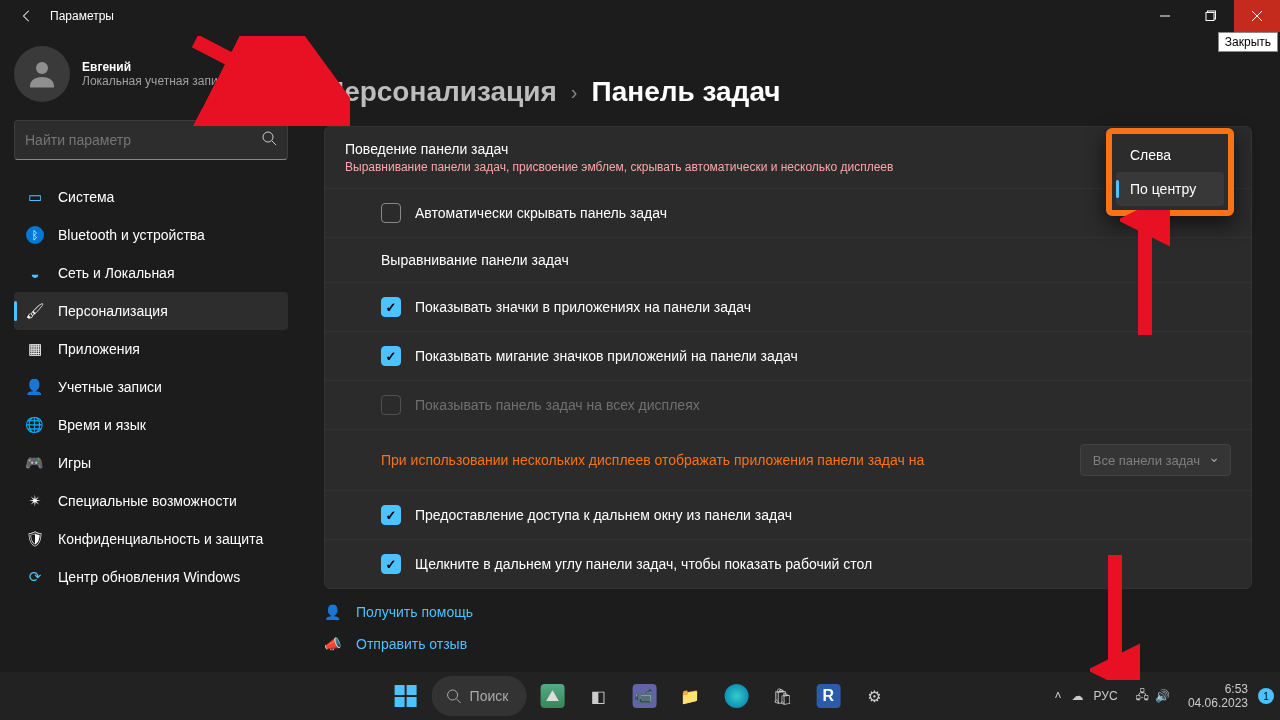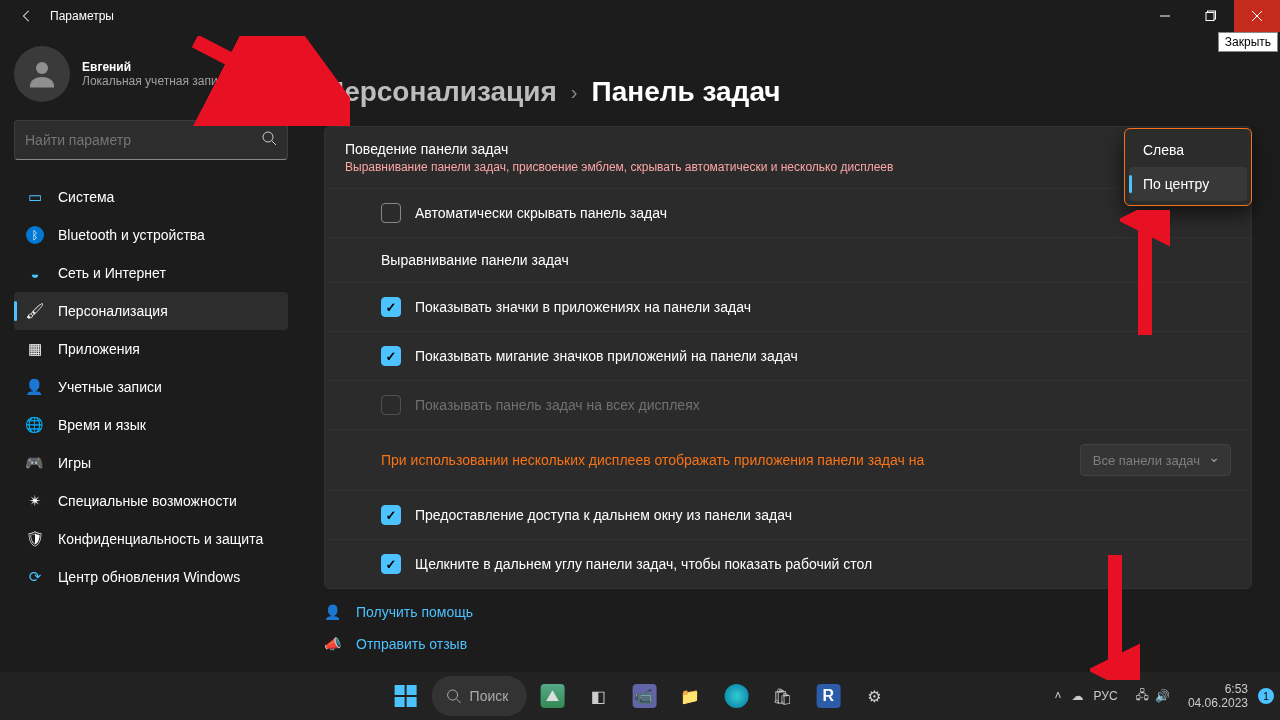--- a/index.html
+++ b/index.html
@@ -58,21 +58,21 @@
 .checkbox { width:20px; height:20px; border:1px solid #888; border-radius:4px; margin-right:14px; display:flex; align-items:center; justify-content:center; flex-shrink:0; }
 .checkbox.checked { background:#4cc2ff; border-color:#4cc2ff; }
 .checkbox.checked::after { content:"✓"; color:#000; font-size:13px; font-weight:bold; }
 .checkbox.disabled { opacity:.4; }
 
 .dropdown { height:32px; padding:0 30px 0 12px; background:#373737; border:1px solid #454545; border-radius:4px; font-size:13px; color:#ccc; display:flex; align-items:center; position:relative; }
 .dropdown::after { content:"⌄"; position:absolute; right:10px; top:4px; font-size:14px; color:#aaa; }
 .dropdown.disabled { opacity:.9; color:#888;}
 
 
-.menu { position:absolute; top:128px; right:28px; width:128px; background:#2c2c2c; border:1px solid #f97316; border-radius:6px; box-shadow:0 8px 20px rgba(0,0,0,.6); padding:4px; z-index:40; }
+.menu { position:absolute; top:128px; right:46px; width:128px; background:#2c2c2c; border:6px solid #f97316; border-radius:6px; box-shadow:0 8px 20px rgba(0,0,0,.6); padding:4px; z-index:40; }
 .menu-item { padding:9px 14px; font-size:14px; border-radius:4px; cursor:pointer; }
 .menu-item.sel { background:#383838; position:relative; }
 .menu-item.sel::before { content:""; position:absolute; left:0; top:8px; bottom:8px; width:3px; background:#4cc2ff; border-radius:2px; }
 
 
 .foot-links { margin-top:14px; display:flex; flex-direction:column; gap:14px; }
 .flink { display:flex; align-items:center; gap:14px; font-size:14px; color:#4cc2ff; }
 .flink .fico { width:18px; height:18px; color:#ccc; display:flex; align-items:center; justify-content:center; }
 
 
@@ -149,21 +149,21 @@
     <div class="nav-item">
         <span class="nav-ico" style="color:#4cc2ff">▭</span>
         <span>Система</span>
       </div>
     <div class="nav-item">
         <span class="nav-ico" style="background:#0078d4;border-radius:50%;color:#fff;font-size:11px">ᛒ</span>
         <span>Bluetooth и устройства</span>
       </div>
     <div class="nav-item">
         <span class="nav-ico" style="color:#4cc2ff">◒</span>
-        <span>Сеть и Интернет</span>
+        <span>Сеть и Локальная</span>
       </div>
     <div class="nav-item selected">
         <span class="nav-ico">🖌</span>
         <span>Персонализация</span>
       </div>
     <div class="nav-item">
         <span class="nav-ico">▦</span>
         <span>Приложения</span>
       </div>
     <div class="nav-item">

